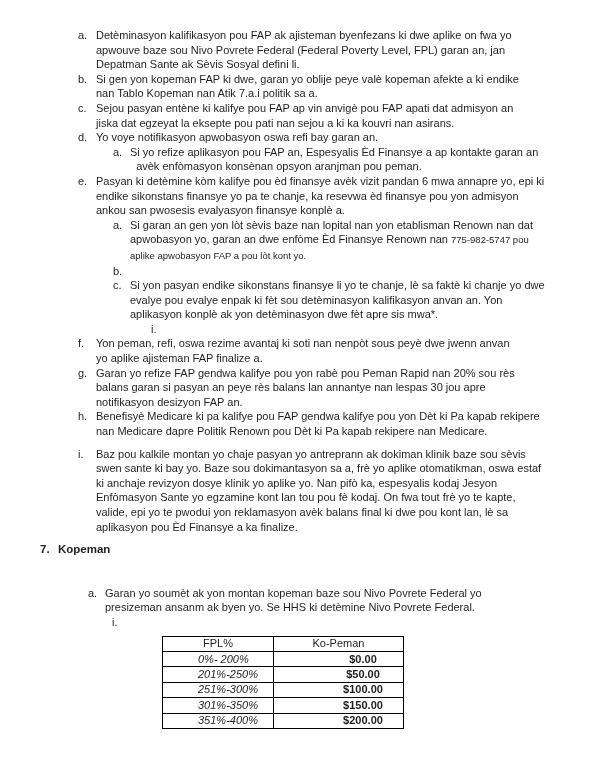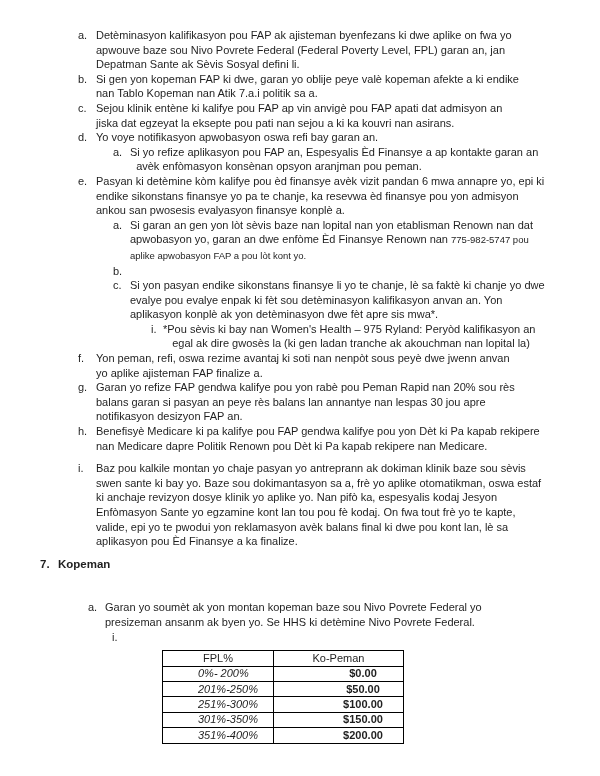--- a/index.html
+++ b/index.html
@@ -89,21 +89,21 @@
   </div>
 
   <div class="item l1">
     <span class="mk">b.</span>
     <div class="tx">Si gen yon kopeman FAP ki dwe, garan yo oblije peye valè kopeman afekte a ki endike
 nan Tablo Kopeman nan Atik 7.a.i politik sa a.</div>
   </div>
 
   <div class="item l1">
     <span class="mk">c.</span>
-    <div class="tx">Sejou klinik entène ki kalifye pou FAP ap vin anvigè pou FAP apati dat admisyon an
+    <div class="tx">Sejou pasyan entène ki kalifye pou FAP ap vin anvigè pou FAP apati dat admisyon an
 jiska dat egzeyat la eksepte pou pati nan sejou a ki ka kouvri nan asirans.</div>
   </div>
 
   <div class="item l1">
     <span class="mk">d.</span>
     <div class="tx">Yo voye notifikasyon apwobasyon oswa refi bay garan an.</div>
   </div>
 
   <div class="item l2">
     <span class="mk">a.</span>
@@ -131,22 +131,20 @@
 
   <div class="item l2">
     <span class="mk">c.</span>
     <div class="tx">Si yon pasyan endike sikonstans finansye li yo te chanje, lè sa faktè ki chanje yo dwe
 evalye pou evalye enpak ki fèt sou detèminasyon kalifikasyon anvan an. Yon
 aplikasyon konplè ak yon detèminasyon dwe fèt apre sis mwa*.</div>
   </div>
 
   <div class="item l3">
     <span class="mk">i.</span>
-    <div class="tx">*Pou sèvis ki bay nan Women's Health – 975 Ryland: Peryòd kalifikasyon an
-   egal ak dire gwosès la (ki gen ladan tranche ak akouchman nan lopital la)</div>
   </div>
 
   <div class="item l1">
     <span class="mk">f.</span>
     <div class="tx">Yon peman, refi, oswa rezime avantaj ki soti nan nenpòt sous peyè dwe jwenn anvan
 yo aplike ajisteman FAP finalize a.</div>
   </div>
 
   <div class="item l1">
     <span class="mk">g.</span>

